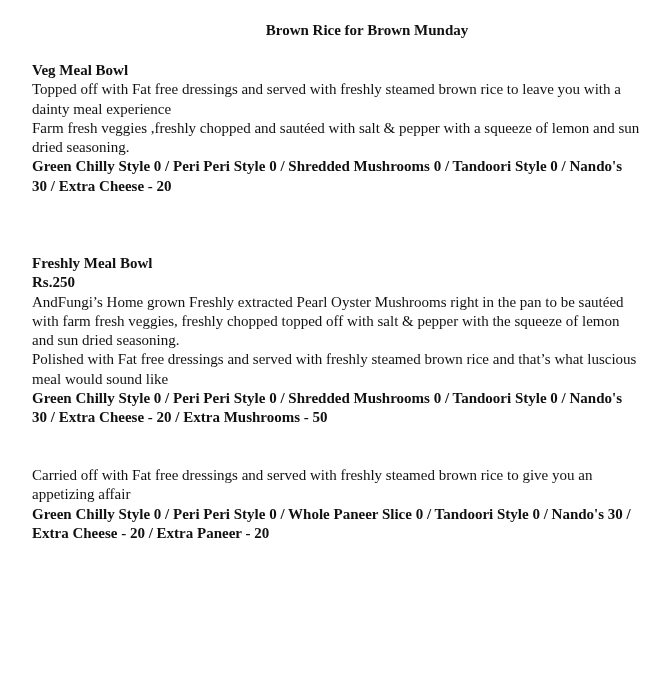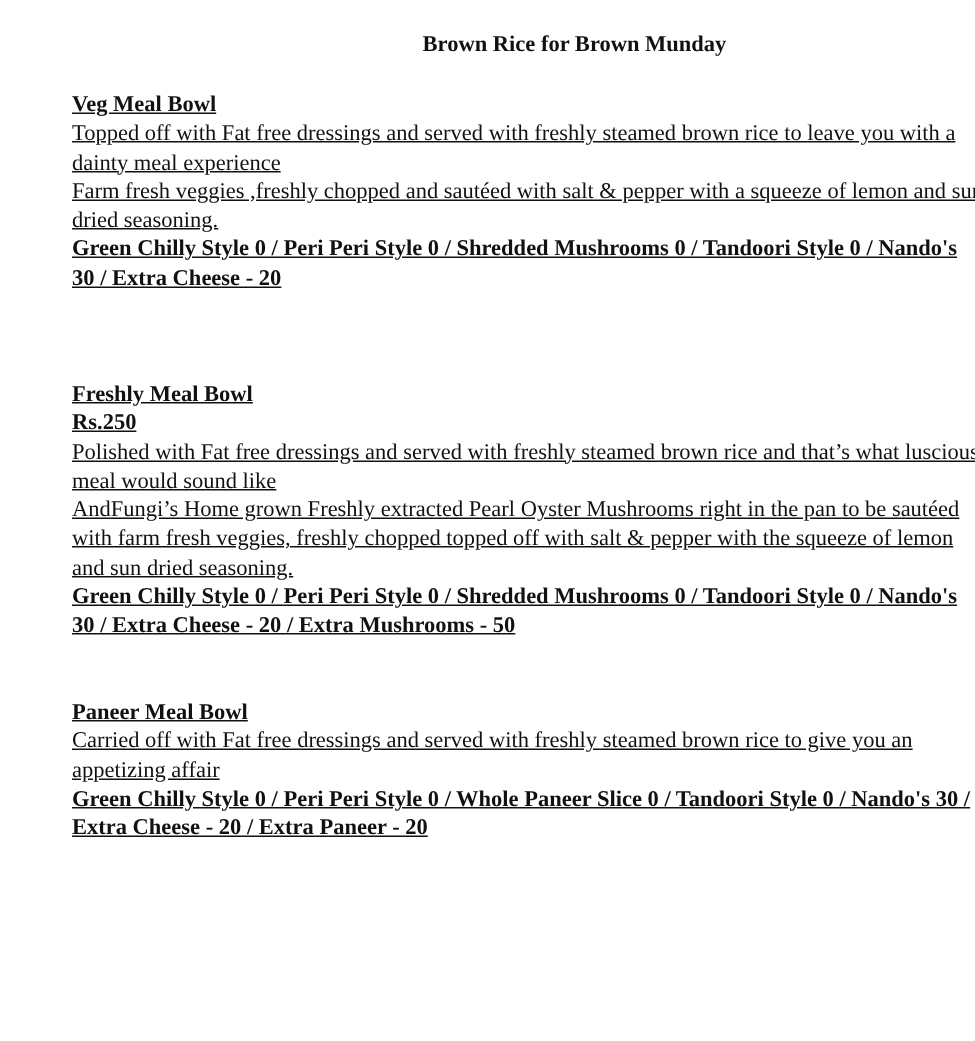--- a/index.html
+++ b/index.html
@@ -10,42 +10,41 @@
     body {
       width: 650px;
       height: 694px;
       overflow: hidden;
       position: relative;
       font-family: "Liberation Serif", "DejaVu Serif", serif;
       color: #111111;
     }
     .page {
       position: absolute;
-      left: 16px;
+      left: 0;
       top: 0;
       width: 564px;
       height: 694px;
     }
     .title {
       position: absolute;
       top: 21px;
       left: 0;
       width: 734px;
       text-align: center;
       font-weight: bold;
       font-size: 15px;
       line-height: 19px;
     }
     .item {
       position: absolute;
       left: 32px;
       width: 608px;
       font-size: 15px;
       line-height: 19.3px;
-      text-decoration: underline;
     }
     .item .name, .item .price, .item .options {
       font-weight: bold;
     }
     .item p {
       margin: 0;
     }
     #item-0 { top: 61px; }
     #item-1 { top: 254px; }
     #item-2 { top: 466px; }
@@ -59,23 +58,22 @@
   <div class="item" id="item-0">
     <p class="name">Veg Meal Bowl</p>
     <p class="desc">Topped off with Fat free dressings and served with freshly steamed brown rice to leave you with a dainty meal experience</p>
     <p class="desc">Farm fresh veggies ,freshly chopped and sautéed with salt &amp; pepper with a squeeze of lemon and sun dried seasoning.</p>
     <p class="options">Green Chilly Style 0 / Peri Peri Style 0 / Shredded Mushrooms 0 / Tandoori Style 0 / Nando's 30 / Extra Cheese - 20</p>
   </div>
 
   <div class="item" id="item-1">
     <p class="name">Freshly Meal Bowl</p>
     <p class="price">Rs.250</p>
+    <p class="desc">AndFungi’s Home grown Freshly extracted Pearl Oyster Mushrooms right in the pan to be sautéed with farm fresh veggies, freshly chopped topped off with salt &amp; pepper with the squeeze of lemon and sun dried seasoning.</p>
     <p class="desc">Polished with Fat free dressings and served with freshly steamed brown rice and that’s what luscious meal would sound like</p>
-    <p class="desc">AndFungi’s Home grown Freshly extracted Pearl Oyster Mushrooms right in the pan to be sautéed with farm fresh veggies, freshly chopped topped off with salt &amp; pepper with the squeeze of lemon and sun dried seasoning.</p>
     <p class="options">Green Chilly Style 0 / Peri Peri Style 0 / Shredded Mushrooms 0 / Tandoori Style 0 / Nando's 30 / Extra Cheese - 20 / Extra Mushrooms - 50</p>
   </div>
 
   <div class="item" id="item-2">
-    <p class="name">Paneer Meal Bowl</p>
     <p class="desc">Carried off with Fat free dressings and served with freshly steamed brown rice to give you an appetizing affair</p>
     <p class="options">Green Chilly Style 0 / Peri Peri Style 0 / Whole Paneer Slice 0 / Tandoori Style 0 / Nando's 30 / Extra Cheese - 20 / Extra Paneer - 20</p>
   </div>
 </div>
 
 </body></html>

